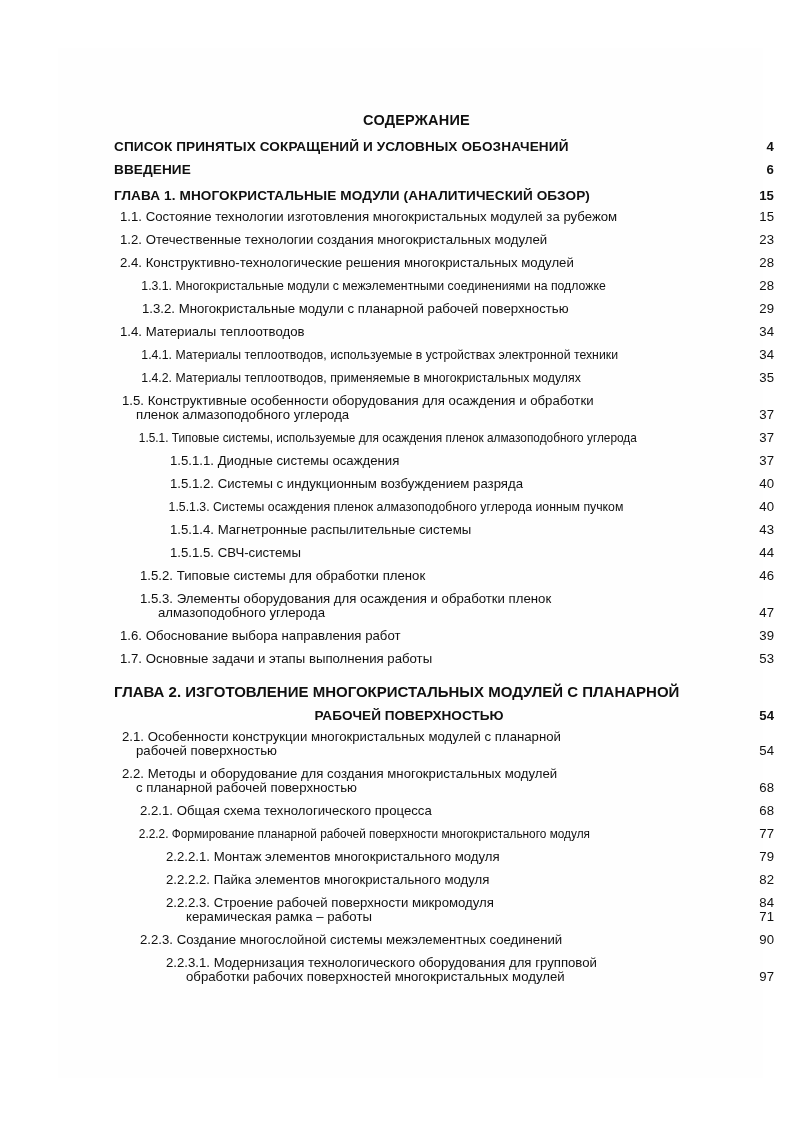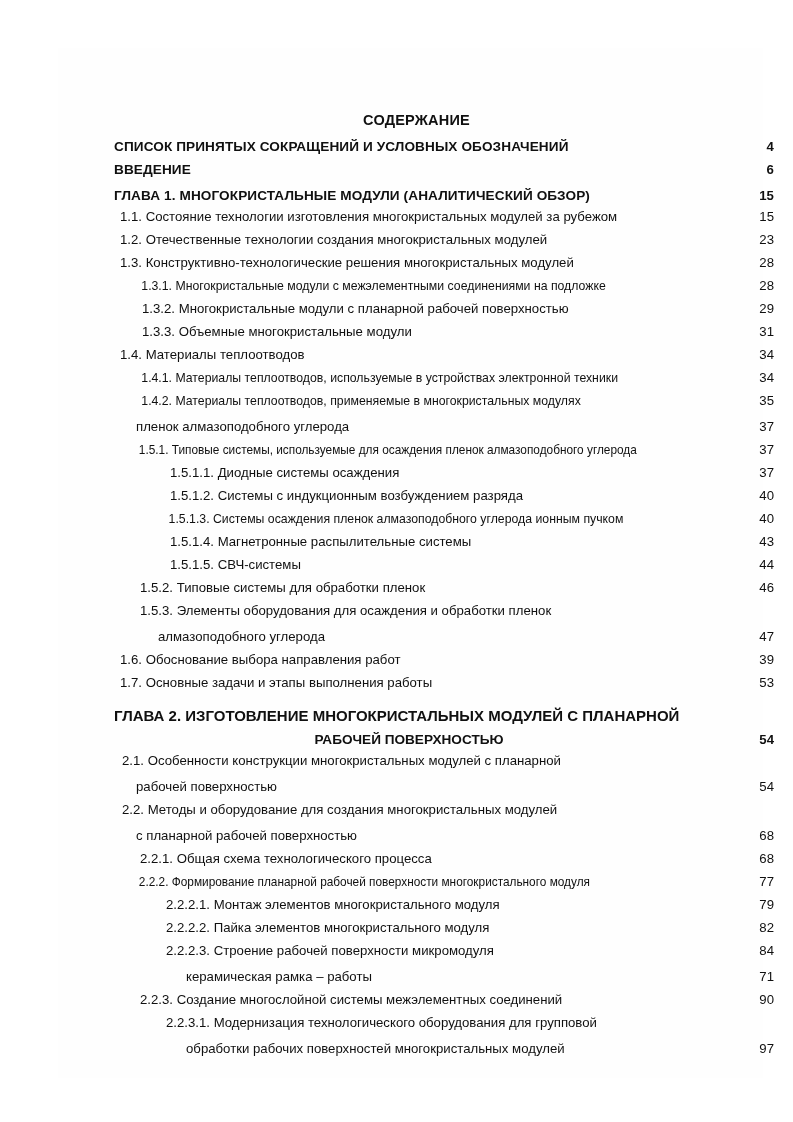--- a/index.html
+++ b/index.html
@@ -67,21 +67,21 @@
   }
   .row .page {
     flex: 0 0 34px;
     text-align: right;
     font-size: 13.2px;
     white-space: nowrap;
   }
 
   
   .row + .row { margin-top: 9px; }
-  .row.cont { margin-top: 12px; }
+  .row.cont { margin-top: 0; }
 
   
   .head {
     font-weight: bold;
     font-size: 13.6px;
     letter-spacing: 0.1px;
   }
   .head .page { font-weight: bold; }
 
   .gap-sm { height: 7px; }
@@ -176,46 +176,46 @@
 
     <div class="row lvl1">
       <span class="label">1.1.  Состояние технологии изготовления многокристальных модулей за рубежом</span>
       <span class="page">15</span>
     </div>
     <div class="row lvl1">
       <span class="label">1.2.  Отечественные технологии создания многокристальных модулей</span>
       <span class="page">23</span>
     </div>
     <div class="row lvl1">
-      <span class="label">1.3.  Конструктивно-технологические решения многокристальных модулей</span>
+      <span class="label">2.4.  Конструктивно-технологические решения многокристальных модулей</span>
       <span class="page">28</span>
     </div>
     <div class="row lvl2 condensed2">
       <span class="label">1.3.1.  Многокристальные модули с межэлементными соединениями на подложке</span>
       <span class="page">28</span>
     </div>
     <div class="row lvl2">
       <span class="label">1.3.2.  Многокристальные модули с планарной рабочей поверхностью</span>
       <span class="page">29</span>
     </div>
-    <div class="row lvl2">
-      <span class="label">1.3.3.  Объемные многокристальные модули</span>
-      <span class="page">31</span>
-    </div>
     <div class="row lvl1">
       <span class="label">1.4.  Материалы теплоотводов</span>
       <span class="page">34</span>
     </div>
     <div class="row lvl2 condensed2">
       <span class="label">1.4.1.  Материалы теплоотводов, используемые в устройствах электронной техники</span>
       <span class="page">34</span>
     </div>
     <div class="row lvl2 condensed2">
       <span class="label">1.4.2.  Материалы теплоотводов, применяемые в многокристальных модулях</span>
       <span class="page">35</span>
+    </div>
+    <div class="row lvl1b">
+      <span class="label">1.5. Конструктивные особенности оборудования для осаждения и обработки</span>
+      <span class="page"></span>
     </div>
     <div class="row cont wrap-1">
       <span class="label">пленок алмазоподобного углерода</span>
       <span class="page">37</span>
     </div>
     <div class="row lvl2b condensed">
       <span class="label">1.5.1. Типовые системы, используемые для осаждения пленок алмазоподобного углерода</span>
       <span class="page">37</span>
     </div>
     <div class="row lvl3">

